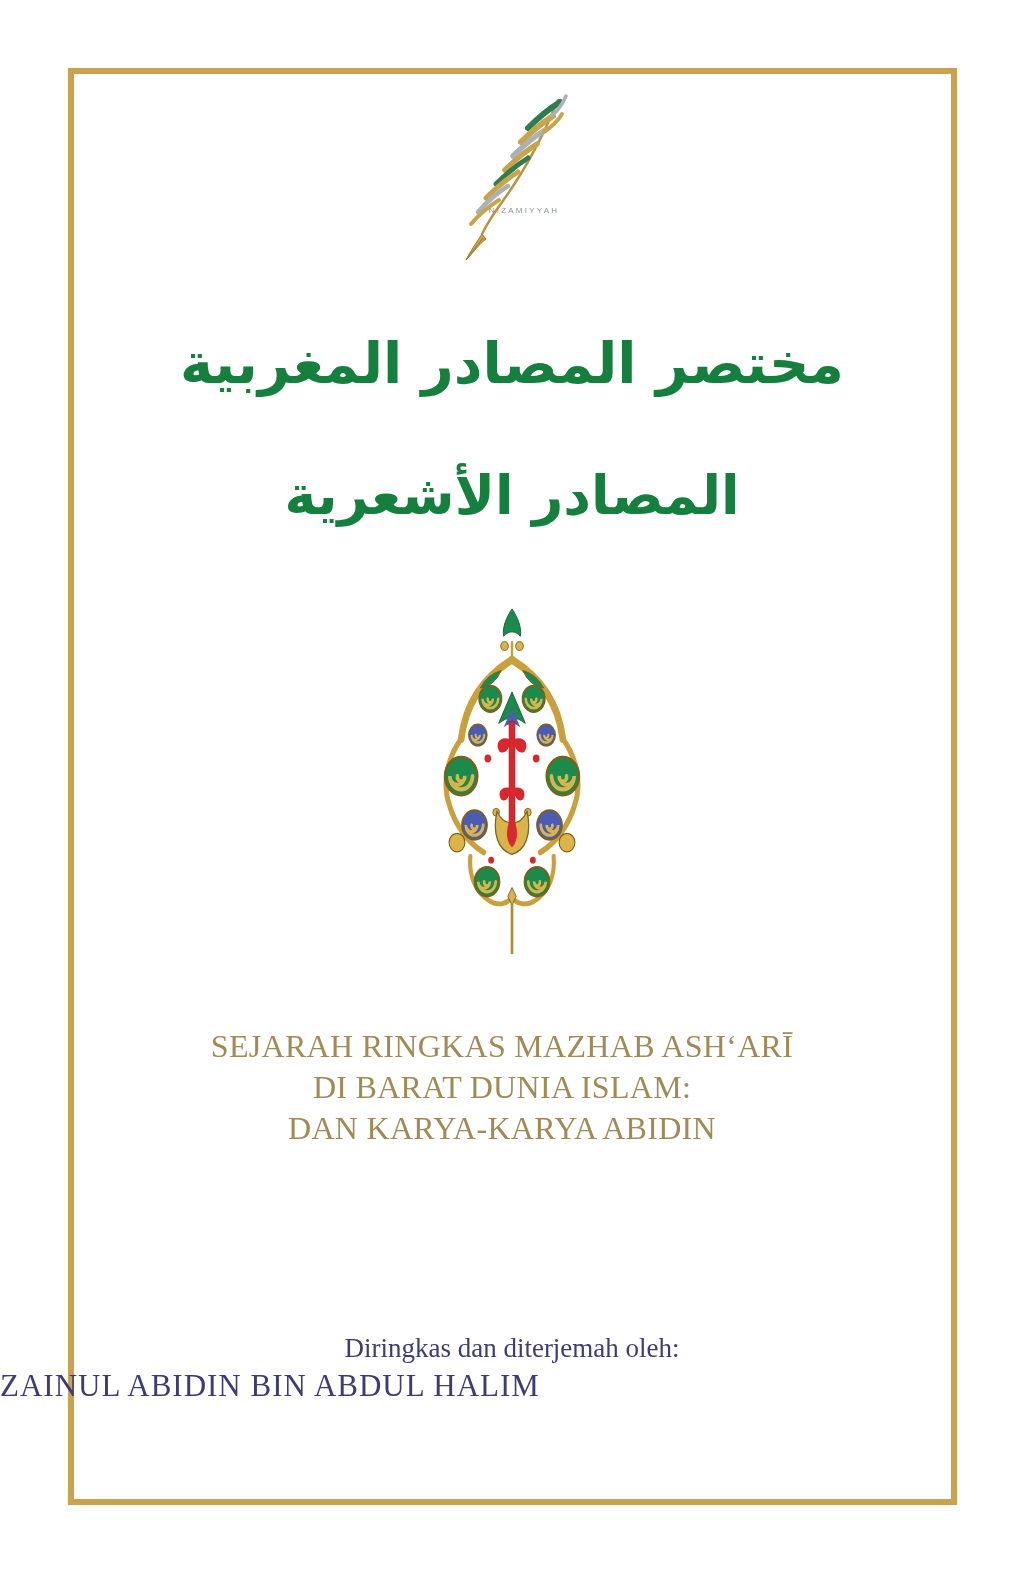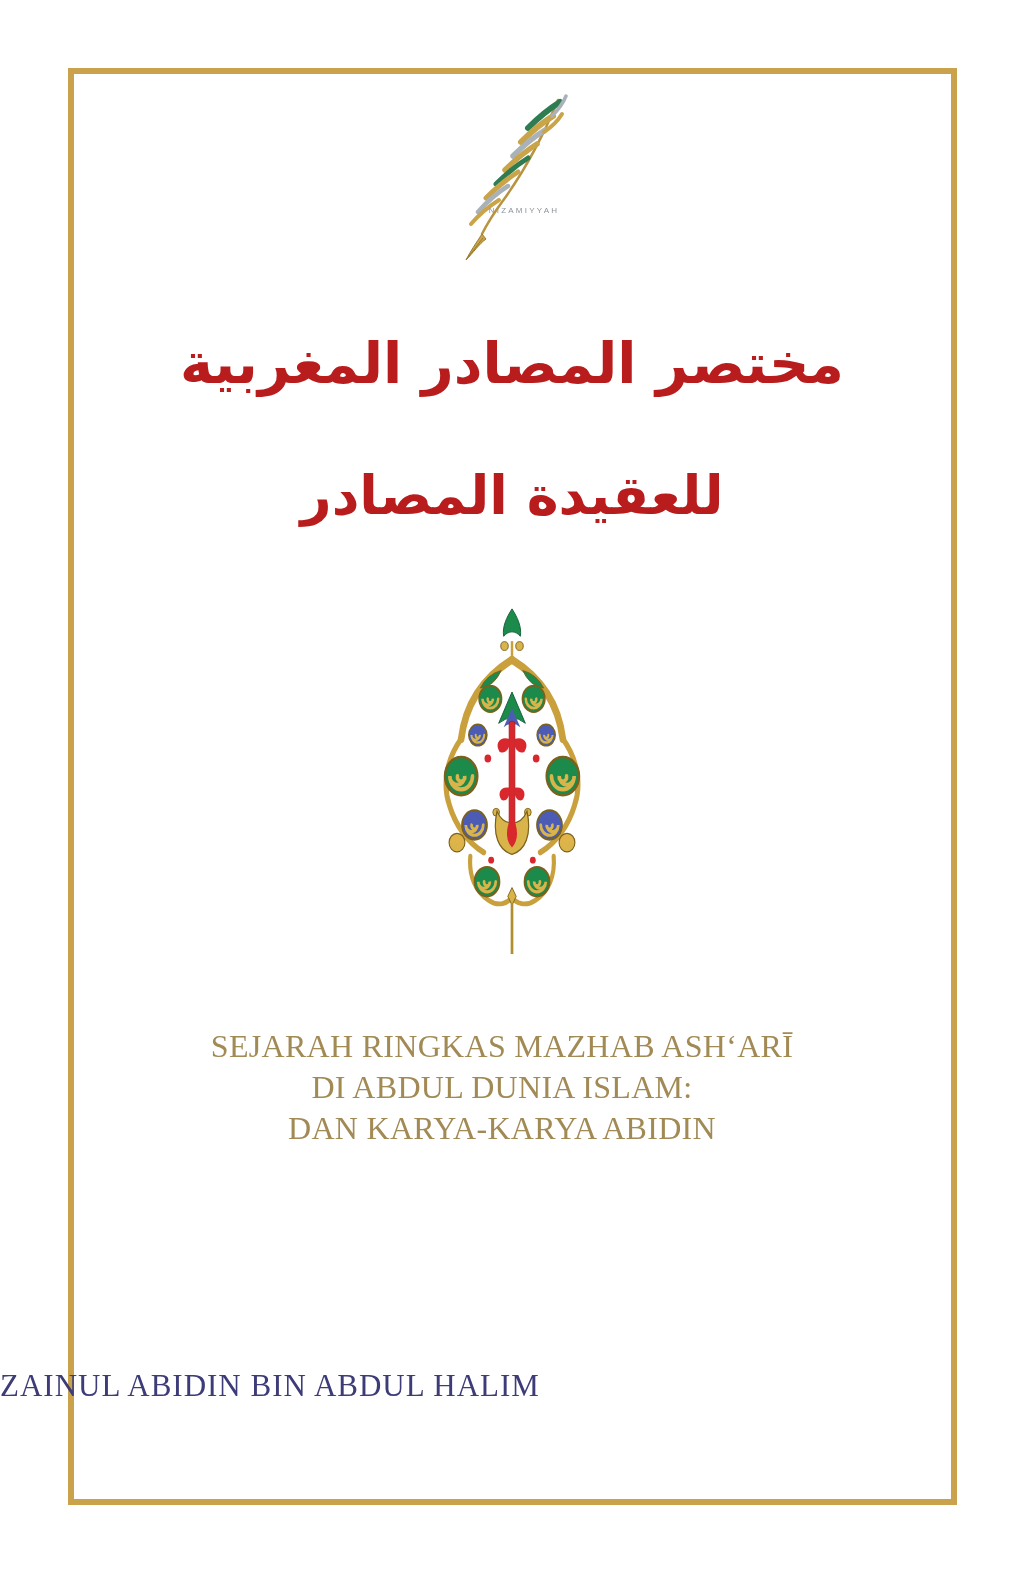--- a/index.html
+++ b/index.html
@@ -21,21 +21,21 @@
   }
   .logo-wrap{
     position:absolute;
     left:440px; top:94px;
     width:140px; height:170px;
   }
   .arabic-line{
     position:absolute;
     left:0; width:1024px;
     text-align:center;
-    color:#b91c1c;
+    color:#15803d;
     font-family:"DejaVu Sans",sans-serif;
     direction:rtl;
     font-weight:bold;
   }
   .ar1{ top:306px; height:115px; line-height:115px; font-size:56px; }
   .ar2{ top:438px; height:115px; line-height:115px; font-size:54px; }
   .ornament-wrap{
     position:absolute;
     left:422px; top:604px;
     width:180px; height:352px;
@@ -92,21 +92,21 @@
         <path d="M112,22 Q122,12 126,2" stroke="#a9b2b9" stroke-width="3.5"></path>
         <path d="M104,38 Q116,30 122,20" stroke="#c9a449" stroke-width="4"></path>
       </g>
       <path d="M42,140 C36,149 30,158 26,166 C33,159 39,150 46,145 Z" fill="#c9a449" stroke="#9a7b2e" stroke-width="1"></path>
       <path d="M26,166 L43,144" stroke="#9a7b2e" stroke-width="1" fill="none"></path>
       <text x="84" y="119" text-anchor="middle" font-family="Liberation Sans, sans-serif" font-size="8" letter-spacing="2.2" fill="#8e9399">NIZAMIYYAH</text>
     </svg>
   </div>
 
   <div class="arabic-line ar1" dir="rtl" lang="ar">مختصر المصادر المغربية</div>
-  <div class="arabic-line ar2" dir="rtl" lang="ar">للعقيدة المصادر</div>
+  <div class="arabic-line ar2" dir="rtl" lang="ar">المصادر الأشعرية</div>
 
   <div class="ornament-wrap">
     <svg viewBox="0 0 216 360" preserveAspectRatio="none">
       <defs>
         <g id="sp">
           <circle r="10" stroke="#7a611c" stroke-width="1.4"></circle>
           <path d="M7,0 A7,7 0 1 1 -7,0 A4.6,4.6 0 1 0 2.2,0 A2.3,2.3 0 1 1 -2.3,0" fill="none" stroke="#d8b44a" stroke-width="2.2" stroke-linecap="round"></path>
         </g>
         <g id="halfL" fill="none">
           <path d="M108,57 C72,76 52,104 47,138" stroke="#c9a03c" stroke-width="8" stroke-linecap="round"></path>
@@ -144,19 +144,20 @@
         <path d="M90,212 C84,236 92,252 108,256 C124,252 132,236 126,212 C118,228 98,228 90,212 Z" fill="#d8b44a" stroke="#7a611c" stroke-width="1.4"></path>
         <path d="M108,216 C115,227 117,241 108,249 C99,241 101,227 108,216 Z" fill="#d8282e"></path>
         <path d="M108,290 l5,9 l-5,9 l-5,-9 Z" fill="#d8b44a" stroke="#7a611c" stroke-width="1"></path>
         <rect x="106.4" y="306" width="3.2" height="52" fill="#b08d2e"></rect>
       </g>
     </svg>
   </div>
 
   <div class="title-block">
     <div>SEJARAH RINGKAS MAZHAB ASH‘ARĪ</div>
-    <div>DI ABDUL DUNIA ISLAM:</div>
+    <div>DI BARAT DUNIA ISLAM:</div>
     <div>DAN KARYA-KARYA ABIDIN</div>
   </div>
 
+  <div class="byline-label">Diringkas dan diterjemah oleh:</div>
   <div class="byline-name">ZAINUL ABIDIN BIN ABDUL HALIM</div>
 
 </div>
 
 </body></html>

